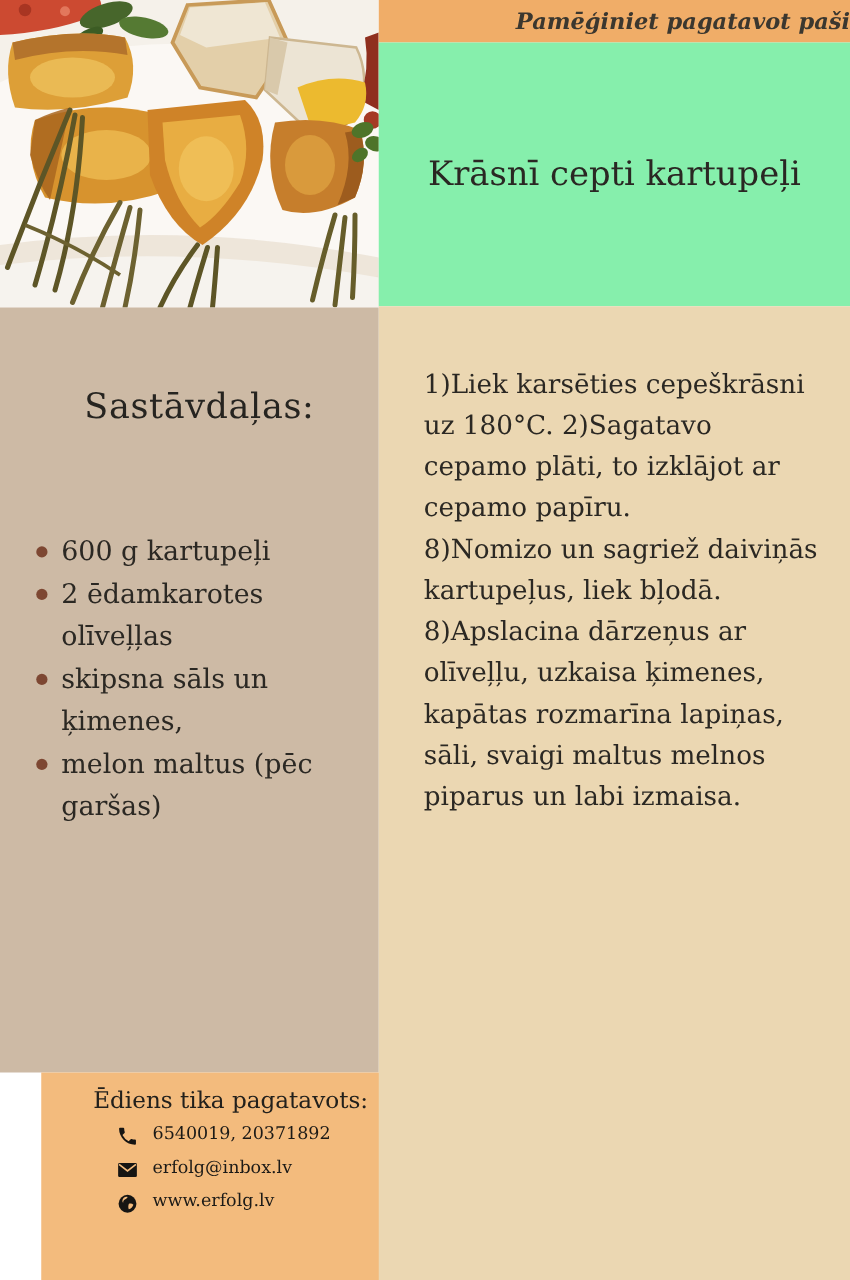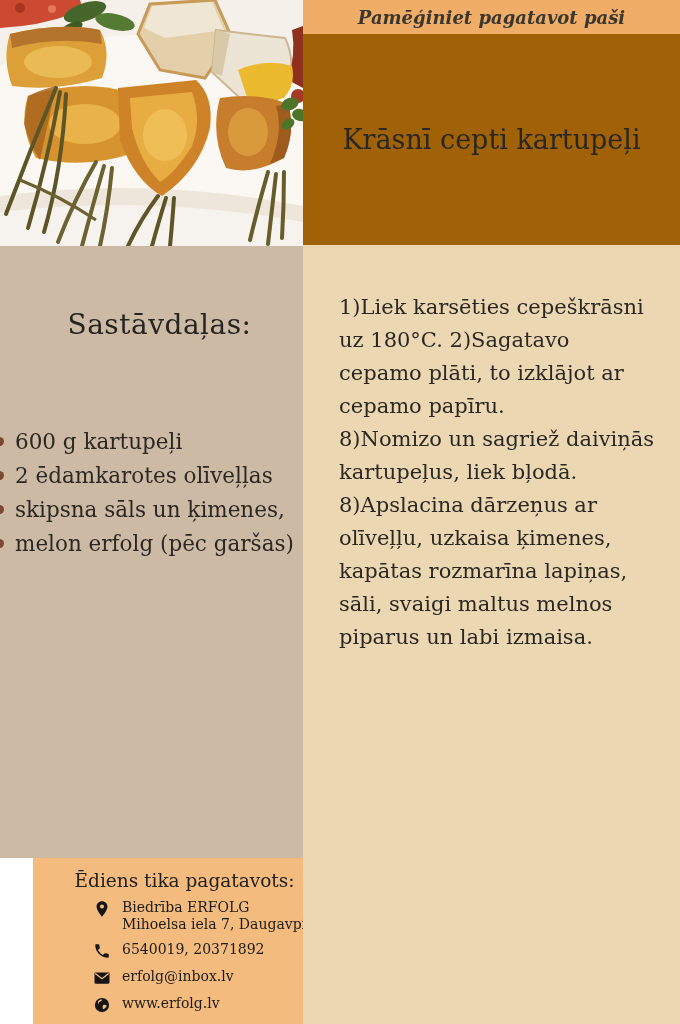--- a/index.html
+++ b/index.html
@@ -14,21 +14,21 @@
 
   .ingredients-block {
     position:absolute; left:0; top:246px; width:303px; height:612px;
     background:#cdbaa5;
   }
   .ingredients-heading {
     margin:62px 0 0 0; text-align:center; font-size:28px; font-weight:400;
     letter-spacing:0.5px; color:#262420;padding-left:16px;
   }
   ul.ingredients {
-    margin:84px 0 0 0; padding:0 4px 0 15px; list-style:none;
+    margin:84px 0 0 0; padding:0 4px 0 49px; list-style:none;
     font-size:21.5px; line-height:34px; color:#2b2823;
   }
   ul.ingredients li { position:relative; }
   ul.ingredients li::before {
     content:''; position:absolute; left:-20px; top:12px;
     width:9px; height:9px; border-radius:50%; background:#7d4732;
   }
 
   .contact-block {
     position:absolute; left:0; top:858px; width:303px; height:166px;
@@ -42,26 +42,26 @@
   .contact-rows { margin-left:60px; }
   .contact-row { display:flex; align-items:flex-start; margin-bottom:8px; }
   .contact-icon { flex:0 0 18px; width:18px; height:18px; margin-top:1px; }
   .contact-icon svg { display:block; }
   .contact-text { margin-left:11px; font-size:14px; line-height:17px; color:#1c1a17; }
 
   
   .right-col { position:absolute; left:303px; top:0; width:377px; height:1024px; }
   .banner {
     position:absolute; left:0; top:0; width:377px; height:34px;
-    background:#f0ad68; display:flex; align-items:center; justify-content:center;
+    background:#f0ad68; display:flex; align-items:center; justify-content:flex-end;
   }
   .banner-text { font-style:italic; font-weight:bold; font-size:18px; color:#3b372f; }
   .title-block {
     position:absolute; left:0; top:34px; width:377px; height:211px;
-    background:#a16207; display:flex; align-items:center; justify-content:center;
+    background:#86efac; display:flex; align-items:center; justify-content:center;
   }
   .page-title { font-size:27px; font-weight:400; color:#2a2723; text-align:center; }
   .instructions-block {
     position:absolute; left:0; top:245px; width:377px; height:963px;
     background:#ebd7b2; box-sizing:border-box; padding:46px 24px 0 36px;
   }
   .instructions-block p { margin:0; font-size:21px; line-height:33px; color:#2b2823; }
 </style>
 </head>
 <body>
@@ -144,40 +144,28 @@
         </g>
       </svg>
     </div>
 
     <div class="ingredients-block">
       <h2 class="ingredients-heading">Sastāvdaļas:</h2>
       <ul class="ingredients">
         <li>600 g kartupeļi</li>
         <li>2 ēdamkarotes olīveļļas</li>
         <li>skipsna sāls un ķimenes,</li>
-        <li>melon erfolg (pēc garšas)</li>
+        <li>melon maltus (pēc garšas)</li>
       </ul>
     </div>
 
     <div class="contact-block">
       <h3 class="contact-heading">Ēdiens tika pagatavots:</h3>
       <div class="contact-rows">
 
-        <div class="contact-row">
-          <span class="contact-icon">
-            <svg width="18" height="18" viewBox="0 0 24 24">
-              <path d="M12 1.5C7.9 1.5 4.7 4.7 4.7 8.8c0 5.5 7.3 13.7 7.3 13.7s7.3-8.2 7.3-13.7c0-4.1-3.2-7.3-7.3-7.3z" fill="#161513"></path>
-              <circle cx="12" cy="8.6" r="2.7" fill="#f3bb7d"></circle>
-            </svg>
-          </span>
-          <span class="contact-text">
-            <span>Biedrība  ERFOLG</span><br>
-            <span>Mihoelsa iela 7, Daugavpils</span>
-          </span>
-        </div>
 
         <div class="contact-row">
           <span class="contact-icon">
             <svg width="18" height="18" viewBox="0 0 24 24">
               <path d="M6.62 10.79a15.05 15.05 0 0 0 6.59 6.59l2.2-2.2a1 1 0 0 1 1.01-.25c1.12.37 2.33.57 3.58.57a1 1 0 0 1 1 1V20a1 1 0 0 1-1 1C10.85 21 3 13.15 3 3.99A1 1 0 0 1 4 3h3.5a1 1 0 0 1 1 1c0 1.25.2 2.45.57 3.57a1 1 0 0 1-.25 1.02l-2.2 2.2z" fill="#161513"></path>
             </svg>
           </span>
           <span class="contact-text">6540019, 20371892</span>
         </div>
 

